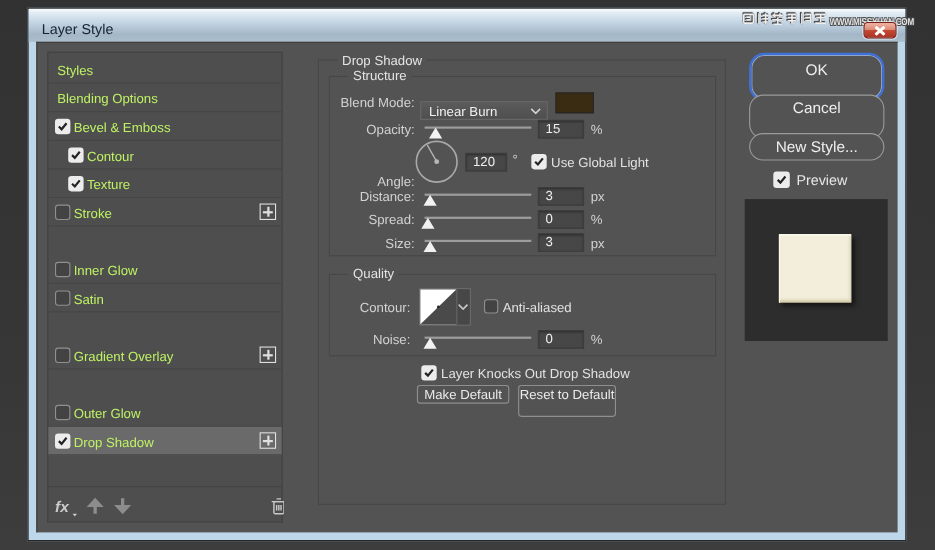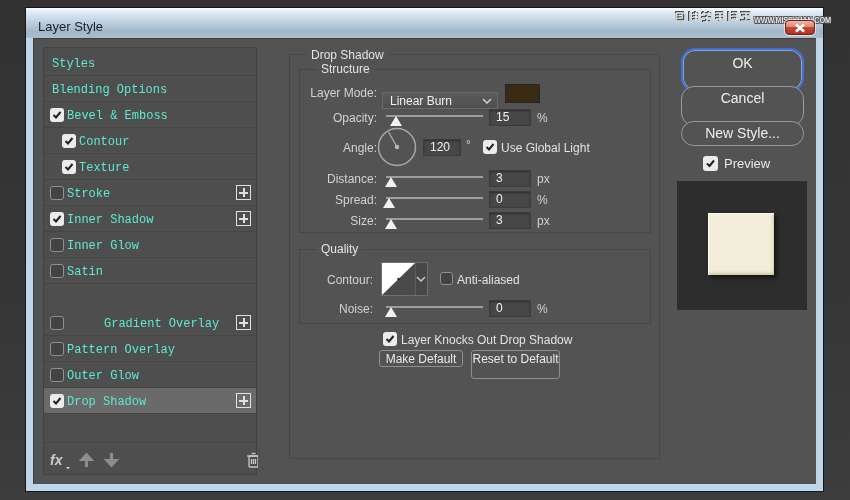--- a/index.html
+++ b/index.html
@@ -7,21 +7,21 @@
   .stage{position:relative;width:850px;height:500px;background:linear-gradient(180deg,#323232 0%,#363636 60%,#3d3d3d 100%);}
   .abs{position:absolute;}
   
   .win{left:25px;top:7px;width:799px;height:485px;background:#bdd6e9;border:1px solid #161616;box-sizing:border-box;}
   .titlebar{left:26px;top:8px;width:797px;height:30px;background:linear-gradient(180deg,#fbfdfe 0%,#e2ecf4 12%,#c0d2e2 45%,#a3b7c8 78%,#abbecd 100%);}
   .titletext{left:38px;top:19px;font-size:13px;color:#16222f;}
   .content{left:33px;top:38px;width:783px;height:446px;background:#535353;border-top:1px solid #3e3e3e;border-left:1px solid #3e3e3e;box-sizing:border-box;}
   
   .listpanel{left:43px;top:47px;width:214px;height:396px;background:#4e4e4e;border:1px solid #424242;box-sizing:border-box;}
   .row{position:absolute;left:0;width:212px;height:26px;border-bottom:1px solid #454545;box-sizing:border-box;}
-  .row .txt{position:absolute;top:7px;font-size:12px;color:#5eead4;white-space:nowrap;font-family:Liberation Mono, monospace;}
+  .row .txt{position:absolute;top:7px;font-size:12px;color:#bef264;white-space:nowrap;}
   .hl{background:#6a6a6a;}
   .cb{position:absolute;width:14px;height:14px;border-radius:3px;box-sizing:border-box;}
   .cb.on{background:#ececec;}
   .cb.on svg{position:absolute;left:1px;top:1px;}
   .cb.off{background:#434343;border:1px solid #909090;}
   .plusbox{position:absolute;right:5px;top:5px;width:15px;height:15px;border:1px solid #e0e0e0;box-sizing:border-box;}
   .plusbox:before{content:"";position:absolute;left:2px;top:5.5px;width:9px;height:2px;background:#e0e0e0;}
   .plusbox:after{content:"";position:absolute;left:5.5px;top:2px;width:2px;height:9px;background:#e0e0e0;}
   .toolbar{left:43px;top:442px;width:214px;height:33px;background:#4e4e4e;border:1px solid #424242;border-top:1px solid #454545;box-sizing:border-box;}
   
@@ -73,45 +73,32 @@
             <path d="M2.5 6 L5 8.5 L9.5 3" stroke="#222" stroke-width="2" fill="none"></path>
           </svg>
         </div>
         <span class="txt" style="left:35px;">Texture</span>
       </div>
       <div class="row" style="top:132px;">
         <div class="cb off" style="left:6px;top:6px;"></div>
         <span class="txt" style="left:23px;">Stroke</span>
         <div class="plusbox"></div>
       </div>
-      <div class="row" style="top:158px;">
-        <div class="cb on" style="left:6px;top:6px;">
-          <svg width="12" height="12">
-            <path d="M2.5 6 L5 8.5 L9.5 3" stroke="#222" stroke-width="2" fill="none"></path>
-          </svg>
-        </div>
-        <span class="txt" style="left:23px;">Inner Shadow</span>
+      <div class="row" style="top:184px;">
+        <div class="cb off" style="left:6px;top:6px;"></div>
+        <span class="txt" style="left:23px;">Inner Glow</span>
+      </div>
+      <div class="row" style="top:210px;">
+        <div class="cb off" style="left:6px;top:6px;"></div>
+        <span class="txt" style="left:23px;">Satin</span>
+      </div>
+      <div class="row" style="top:262px;">
+        <div class="cb off" style="left:6px;top:6px;"></div>
+        <span class="txt" style="left:23px;">Gradient Overlay</span>
         <div class="plusbox"></div>
-      </div>
-      <div class="row" style="top:184px;">
-        <div class="cb off" style="left:6px;top:6px;"></div>
-        <span class="txt" style="left:23px;">Inner Glow</span>
-      </div>
-      <div class="row" style="top:210px;">
-        <div class="cb off" style="left:6px;top:6px;"></div>
-        <span class="txt" style="left:23px;">Satin</span>
-      </div>
-      <div class="row" style="top:262px;">
-        <div class="cb off" style="left:6px;top:6px;"></div>
-        <span class="txt" style="left:23px;margin-left:37px;">Gradient Overlay</span>
-        <div class="plusbox"></div>
-      </div>
-      <div class="row" style="top:288px;">
-        <div class="cb off" style="left:6px;top:6px;"></div>
-        <span class="txt" style="left:23px;">Pattern Overlay</span>
       </div>
       <div class="row" style="top:314px;">
         <div class="cb off" style="left:6px;top:6px;"></div>
         <span class="txt" style="left:23px;">Outer Glow</span>
       </div>
       <div class="row hl" style="top:340px;">
         <div class="cb on" style="left:6px;top:6px;">
           <svg width="12" height="12">
             <path d="M2.5 6 L5 8.5 L9.5 3" stroke="#222" stroke-width="2" fill="none"></path>
           </svg>
@@ -122,36 +109,36 @@
     </div>
   <div class="abs toolbar"></div>
 
   <div class="abs fs" style="left:289px;top:54px;width:371px;height:405px;"></div>
   <div class="fslabel" style="left:307px;top:48px;">Drop Shadow</div>
   <div class="abs fs" style="left:299px;top:69px;width:352px;height:164px;"></div>
   <div class="fslabel" style="left:317px;top:62px;">Structure</div>
   <div class="abs fs" style="left:299px;top:249px;width:352px;height:75px;"></div>
   <div class="fslabel" style="left:317px;top:242px;">Quality</div>
 
-  <div class="lab" style="right:473px;top:86px;">Layer Mode:</div>
+  <div class="lab" style="right:473px;top:86px;">Blend Mode:</div>
   <div class="abs" style="left:382px;top:92px;width:116px;height:17px;background:linear-gradient(#5b5b5b,#4f4f4f);border:1px solid #6a6a6a;box-sizing:border-box;">
     <span style="position:absolute;left:7px;top:1px;font-size:12px;color:#f0f0f0;">Linear Burn</span>
     <svg width="10" height="6" style="position:absolute;right:5px;top:5px;">
         <path d="M1 1 L5 5 L9 1" stroke="#d0d0d0" stroke-width="1.5" fill="none"></path>
       </svg>
   </div>
   <div class="abs" style="left:505px;top:84px;width:33px;height:17px;background:#3a2b13;border:1px solid #262626;"></div>
 
   <div class="lab" style="right:473px;top:111px;">Opacity:</div>
   <div class="track" style="left:386px;top:115px;width:97px;"></div>
   <div class="thumb" style="left:390px;top:116px;"></div>
   <div class="valbox" style="left:489px;top:109px;">15</div>
   <div class="unit" style="left:537px;top:111px;">%</div>
 
-  <div class="lab" style="right:473px;top:141px;">Angle:</div>
+  <div class="lab" style="right:473px;top:158px;">Angle:</div>
   <svg class="abs" style="left:377px;top:127px;" width="40" height="40">
     <circle cx="20" cy="20" r="18.5" fill="none" stroke="#a8a8a8" stroke-width="1.5"></circle>
     <line x1="20" y1="20" x2="11.5" y2="5" stroke="#b4b4b4" stroke-width="1.2"></line>
     <circle cx="20" cy="20" r="2.2" fill="#b8b8b8"></circle>
   </svg>
   <div class="valbox" style="left:423px;top:139px;width:38px;">120</div>
   <div class="unit" style="left:466px;top:138px;">°</div>
   <div class="cb on" style="left:483px;top:140px;">
       <svg width="12" height="12">
         <path d="M2.5 6 L5 8.5 L9.5 3" stroke="#222" stroke-width="2" fill="none"></path>

